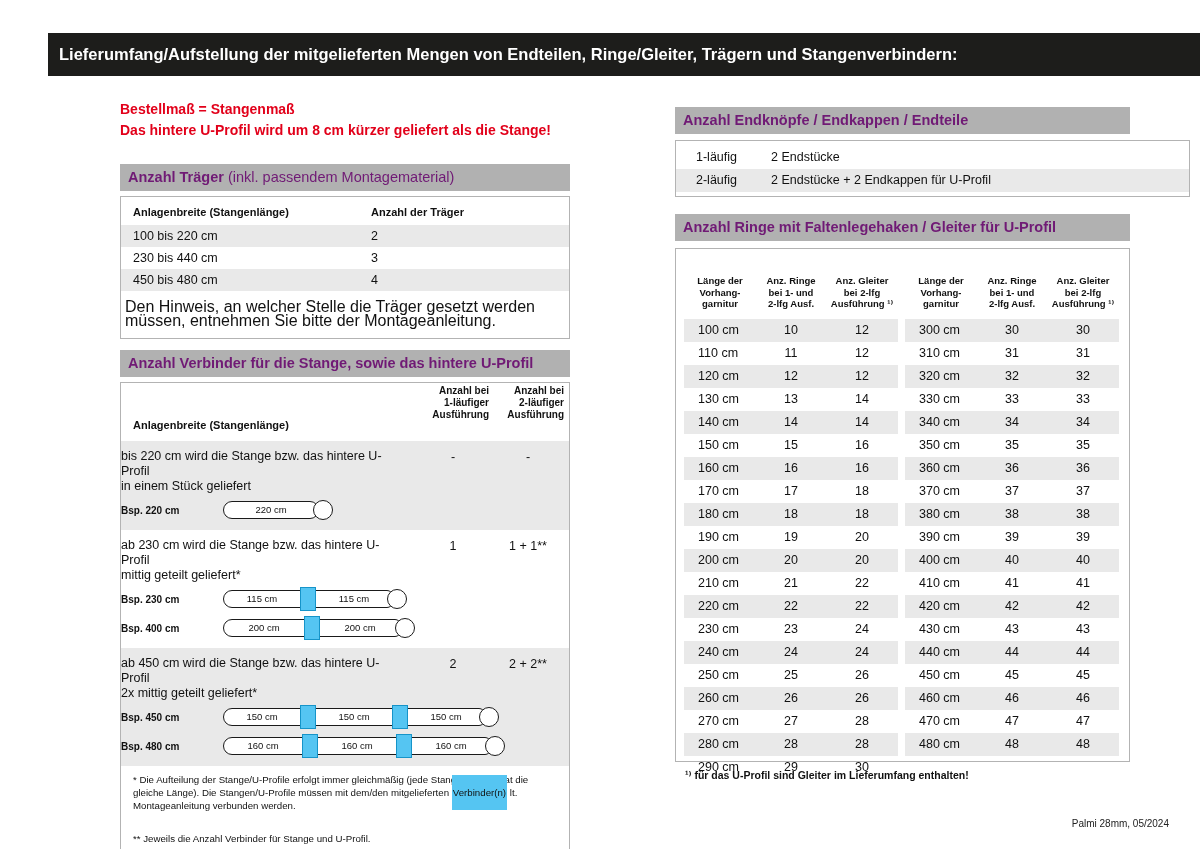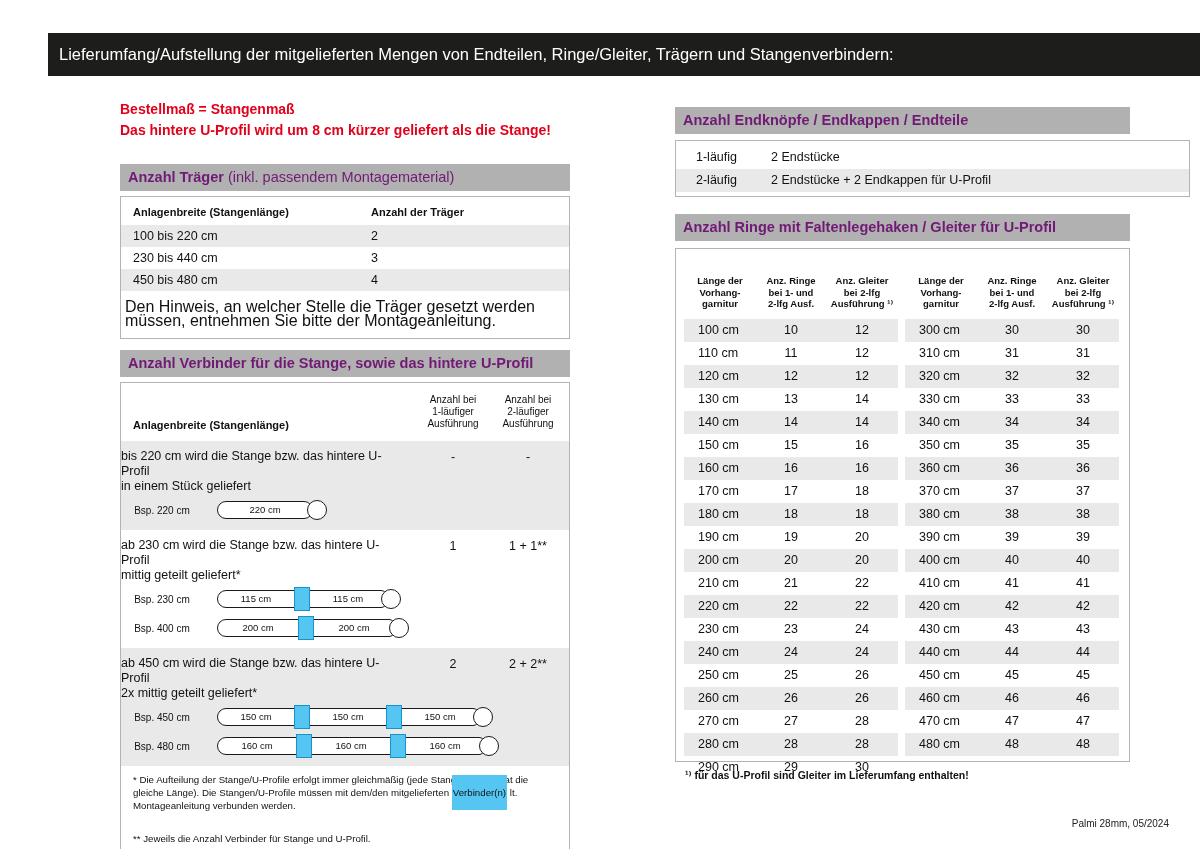--- a/index.html
+++ b/index.html
@@ -2,21 +2,21 @@
 <html lang="de" style="--bar_black: #1d1d1b; --accent_red: #e2001a; --header_gray: #b1b1b1; --row_gray: #e9e9e9; --highlight_cyan: #55c5f2;"><head>
 <meta charset="utf-8">
 <style>
   *{margin:0;padding:0;box-sizing:border-box}
   html,body{background:#ffffff}
   body{font-family:"Liberation Sans","DejaVu Sans",sans-serif;color:#111}
   #page{position:relative;width:1200px;height:849px;background:#fff;overflow:hidden}
   .pre{white-space:pre-line}
 
   #title-bar{position:absolute;left:48px;top:33px;width:1152px;height:43px;background:var(--bar_black,#1d1d1b);
-    color:#fff;font-weight:normal;font-size:16.5px;line-height:43px;padding-left:11px;white-space:nowrap;overflow:hidden}
+    color:#fff;font-weight:bold;font-size:16.5px;line-height:43px;padding-left:11px;white-space:nowrap;overflow:hidden}
 
   #red-notice{position:absolute;left:120px;top:99px;width:480px;color:var(--accent_red,#e2001a);
     font-weight:bold;font-size:14px;line-height:20.5px}
 
   .section-bar{position:absolute;height:27px;background:var(--header_gray,#b1b1b1);color:#701a75;
     font-size:14.5px;font-weight:bold;line-height:27px;padding-left:8px;white-space:nowrap;overflow:hidden}
   .section-bar .normal{font-weight:normal}
 
   .box{position:absolute;background:#fff;border:1px solid #b3b3b3}
   .alt{background:var(--row_gray,#e9e9e9)}
@@ -25,28 +25,28 @@
   #box-traeger{left:120px;top:196px;width:450px;height:143px}
   #box-traeger .thead{display:flex;font-size:11px;font-weight:bold;padding:9px 0 7px}
   .cA{width:250px;padding-left:12px}
   .trow{display:flex;height:22px;line-height:22px;font-size:12.5px}
   #box-traeger .note{margin:9px 14px 0 4px;font-size:16px;line-height:14px;max-width:418px}
 
   #bar-verbinder{left:120px;top:350px;width:450px}
   #box-verbinder{left:120px;top:382px;width:450px;min-height:400px}
   .verb-head{position:relative;height:58px}
   .vh1{position:absolute;left:12px;bottom:10px;font-size:11px;font-weight:bold}
-  .vh2,.vh3{position:absolute;top:11px;width:72px;text-align:center;font-size:10px;font-weight:normal;line-height:12px}
+  .vh2,.vh3{position:absolute;top:2px;width:72px;text-align:right;font-size:10px;font-weight:bold;line-height:12px}
   .vh2{left:296px}.vh3{left:371px}
   .vsec{position:relative;padding:8px 0 7px 0}
   .vtext{font-size:12.5px;line-height:15px;max-width:285px}
   .vc{position:absolute;top:9px;width:72px;text-align:center;font-size:12.5px}
   .vc1{left:296px}.vc2{left:371px}
   .rod-row{display:flex;align-items:center;height:26px;margin-top:3px}
-  .bsp{width:82px;min-width:82px;text-align:center;margin-right:14px;font-size:10px;font-weight:normal}
+  .bsp{width:82px;min-width:82px;text-align:left;margin-right:20px;font-size:10px;font-weight:bold}
   .rod{display:flex;align-items:center}
   .seg{height:18px;line-height:16px;border:1px solid #1a1a1a;background:#fff;font-size:9.5px;text-align:center}
   .seg.first{border-radius:9px 0 0 9px}
   .seg.last{border-radius:0 6px 6px 0}
   .seg.only{border-radius:9px}
   .w96{width:96px}.w78{width:78px}.w82{width:82px}.w80{width:80px}
   .conn{width:16px;height:24px;background:var(--highlight_cyan,#55c5f2);border:1px solid #1694c9;margin:0 -1px;z-index:2}
   .knob{width:20px;height:20px;border:1.5px solid #1a1a1a;border-radius:50%;background:#fff;margin-left:-6px}
   .vfoot{padding:7px 8px 8px 12px;font-size:9.7px;line-height:13px}
   .vfoot .fn2{margin-top:20px}

